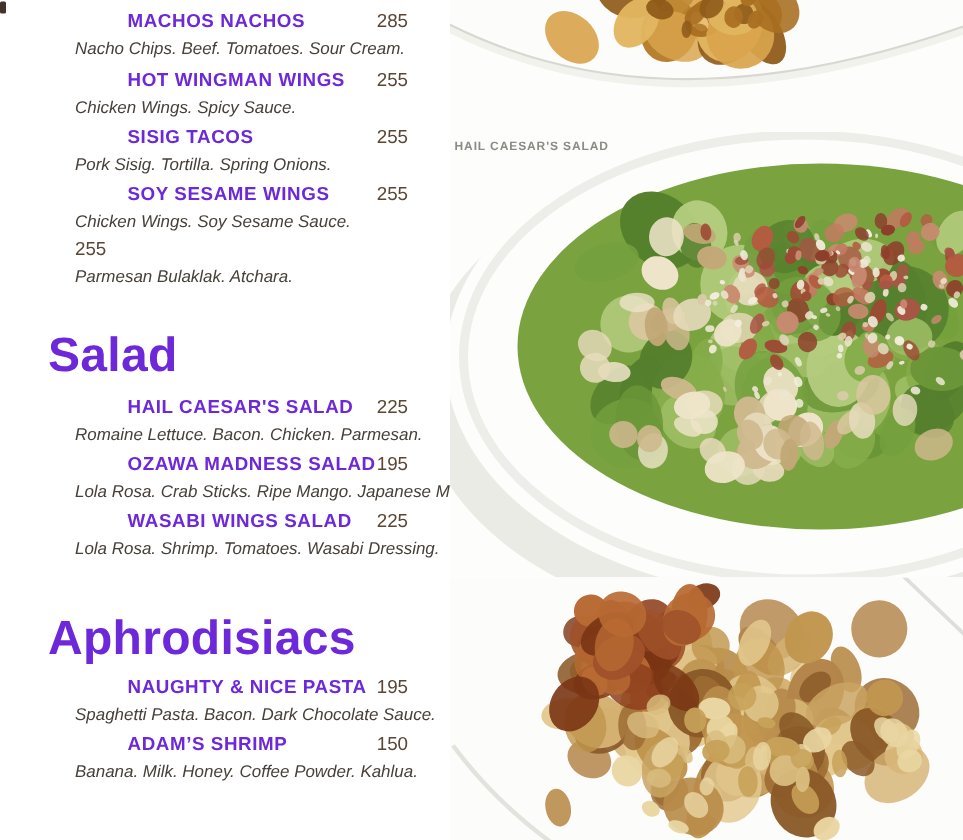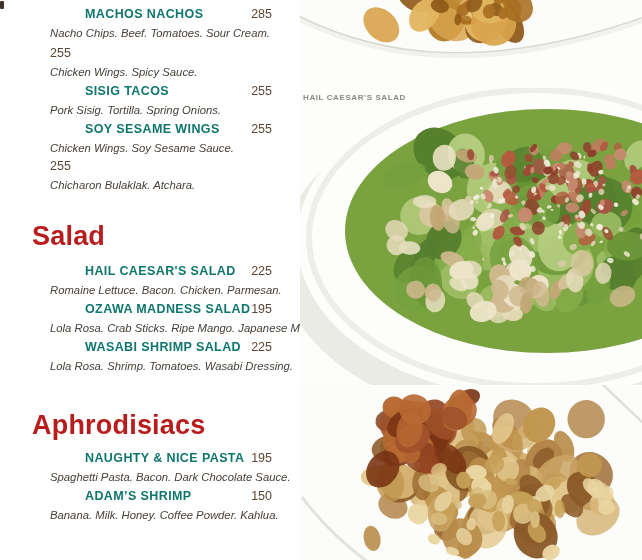--- a/index.html
+++ b/index.html
@@ -4,24 +4,24 @@
 <style>
   html,body{margin:0;padding:0;}
   body{width:642px;height:560px;overflow:hidden;background:#ffffff;
        font-family:"Liberation Sans",sans-serif;}
   .page{position:relative;width:642px;height:560px;background:#ffffff;}
 
   
   .edge-mark{position:absolute;left:0;top:1px;width:4px;height:8px;background:#42332a;border-radius:1px;}
   .item{position:absolute;left:50px;width:222px;}
   .item .row{display:flex;justify-content:space-between;align-items:baseline;}
-  .iname{font-size:12.5px;font-weight:bold;letter-spacing:.4px;color:#0f766e;line-height:16px;white-space:nowrap;padding-left:35px;}
+  .iname{font-size:12.5px;font-weight:bold;letter-spacing:.4px;color:#6d28d9;line-height:16px;white-space:nowrap;padding-left:35px;}
   .iprice{font-size:12.5px;color:#5b4633;line-height:16px;}
   .idesc{font-size:11.3px;font-style:italic;color:#474039;line-height:13px;margin-top:5px;white-space:nowrap;}
-  .sec{position:absolute;left:32px;margin:0;font-size:27px;font-weight:bold;color:#b91c1c;line-height:28px;letter-spacing:.2px;}
+  .sec{position:absolute;left:32px;margin:0;font-size:32px;font-weight:bold;color:#6d28d9;line-height:28px;letter-spacing:.2px;}
 
   
   .photo{position:absolute;overflow:hidden;background:#fdfdfc;}
   #photo-top{left:300px;top:0;width:342px;height:88px;}
   #photo-salad{left:300px;top:88px;width:342px;height:297px;}
   #photo-chicharon{left:300px;top:385px;width:342px;height:175px;}
   .photo svg{position:absolute;left:0;top:0;}
   .caption{position:absolute;left:3px;top:5px;font-size:8px;letter-spacing:.6px;
            color:#8b8b86;font-weight:bold;z-index:5;}
 </style>
@@ -35,20 +35,21 @@
   <div class="item" style="top:6px">
     <div class="row">
       <span class="iname">MACHOS NACHOS</span>
       <span class="iprice">285</span>
     </div>
     <div class="idesc">Nacho Chips. Beef. Tomatoes. Sour Cream.</div>
   </div>
 
   <div class="item" style="top:45px">
     <div class="row">
+      <span class="iname">HOT WINGMAN WINGS</span>
       <span class="iprice">255</span>
     </div>
     <div class="idesc">Chicken Wings. Spicy Sauce.</div>
   </div>
 
   <div class="item" style="top:83px">
     <div class="row">
       <span class="iname">SISIG TACOS</span>
       <span class="iprice">255</span>
     </div>
@@ -60,21 +61,21 @@
       <span class="iname">SOY SESAME WINGS</span>
       <span class="iprice">255</span>
     </div>
     <div class="idesc">Chicken Wings. Soy Sesame Sauce.</div>
   </div>
 
   <div class="item" style="top:158px">
     <div class="row">
       <span class="iprice">255</span>
     </div>
-    <div class="idesc">Chicharon Bulaklak. Atchara.</div>
+    <div class="idesc">Parmesan Bulaklak. Atchara.</div>
   </div>
 
   <h2 class="sec" style="top:222px">Salad</h2>
 
   <div class="item" style="top:263px">
     <div class="row">
       <span class="iname">HAIL CAESAR'S SALAD</span>
       <span class="iprice">225</span>
     </div>
     <div class="idesc">Romaine Lettuce. Bacon. Chicken. Parmesan.</div>
@@ -83,21 +84,21 @@
   <div class="item" style="top:301px">
     <div class="row">
       <span class="iname">OZAWA MADNESS SALAD</span>
       <span class="iprice">195</span>
     </div>
     <div class="idesc">Lola Rosa. Crab Sticks. Ripe Mango. Japanese Mayo.</div>
   </div>
 
   <div class="item" style="top:339px">
     <div class="row">
-      <span class="iname">WASABI SHRIMP SALAD</span>
+      <span class="iname">WASABI WINGS SALAD</span>
       <span class="iprice">225</span>
     </div>
     <div class="idesc">Lola Rosa. Shrimp. Tomatoes. Wasabi Dressing.</div>
   </div>
 
   <h2 class="sec" style="top:411px">Aphrodisiacs</h2>
 
   <div class="item" style="top:450px">
     <div class="row">
       <span class="iname">NAUGHTY &amp; NICE PASTA</span>

